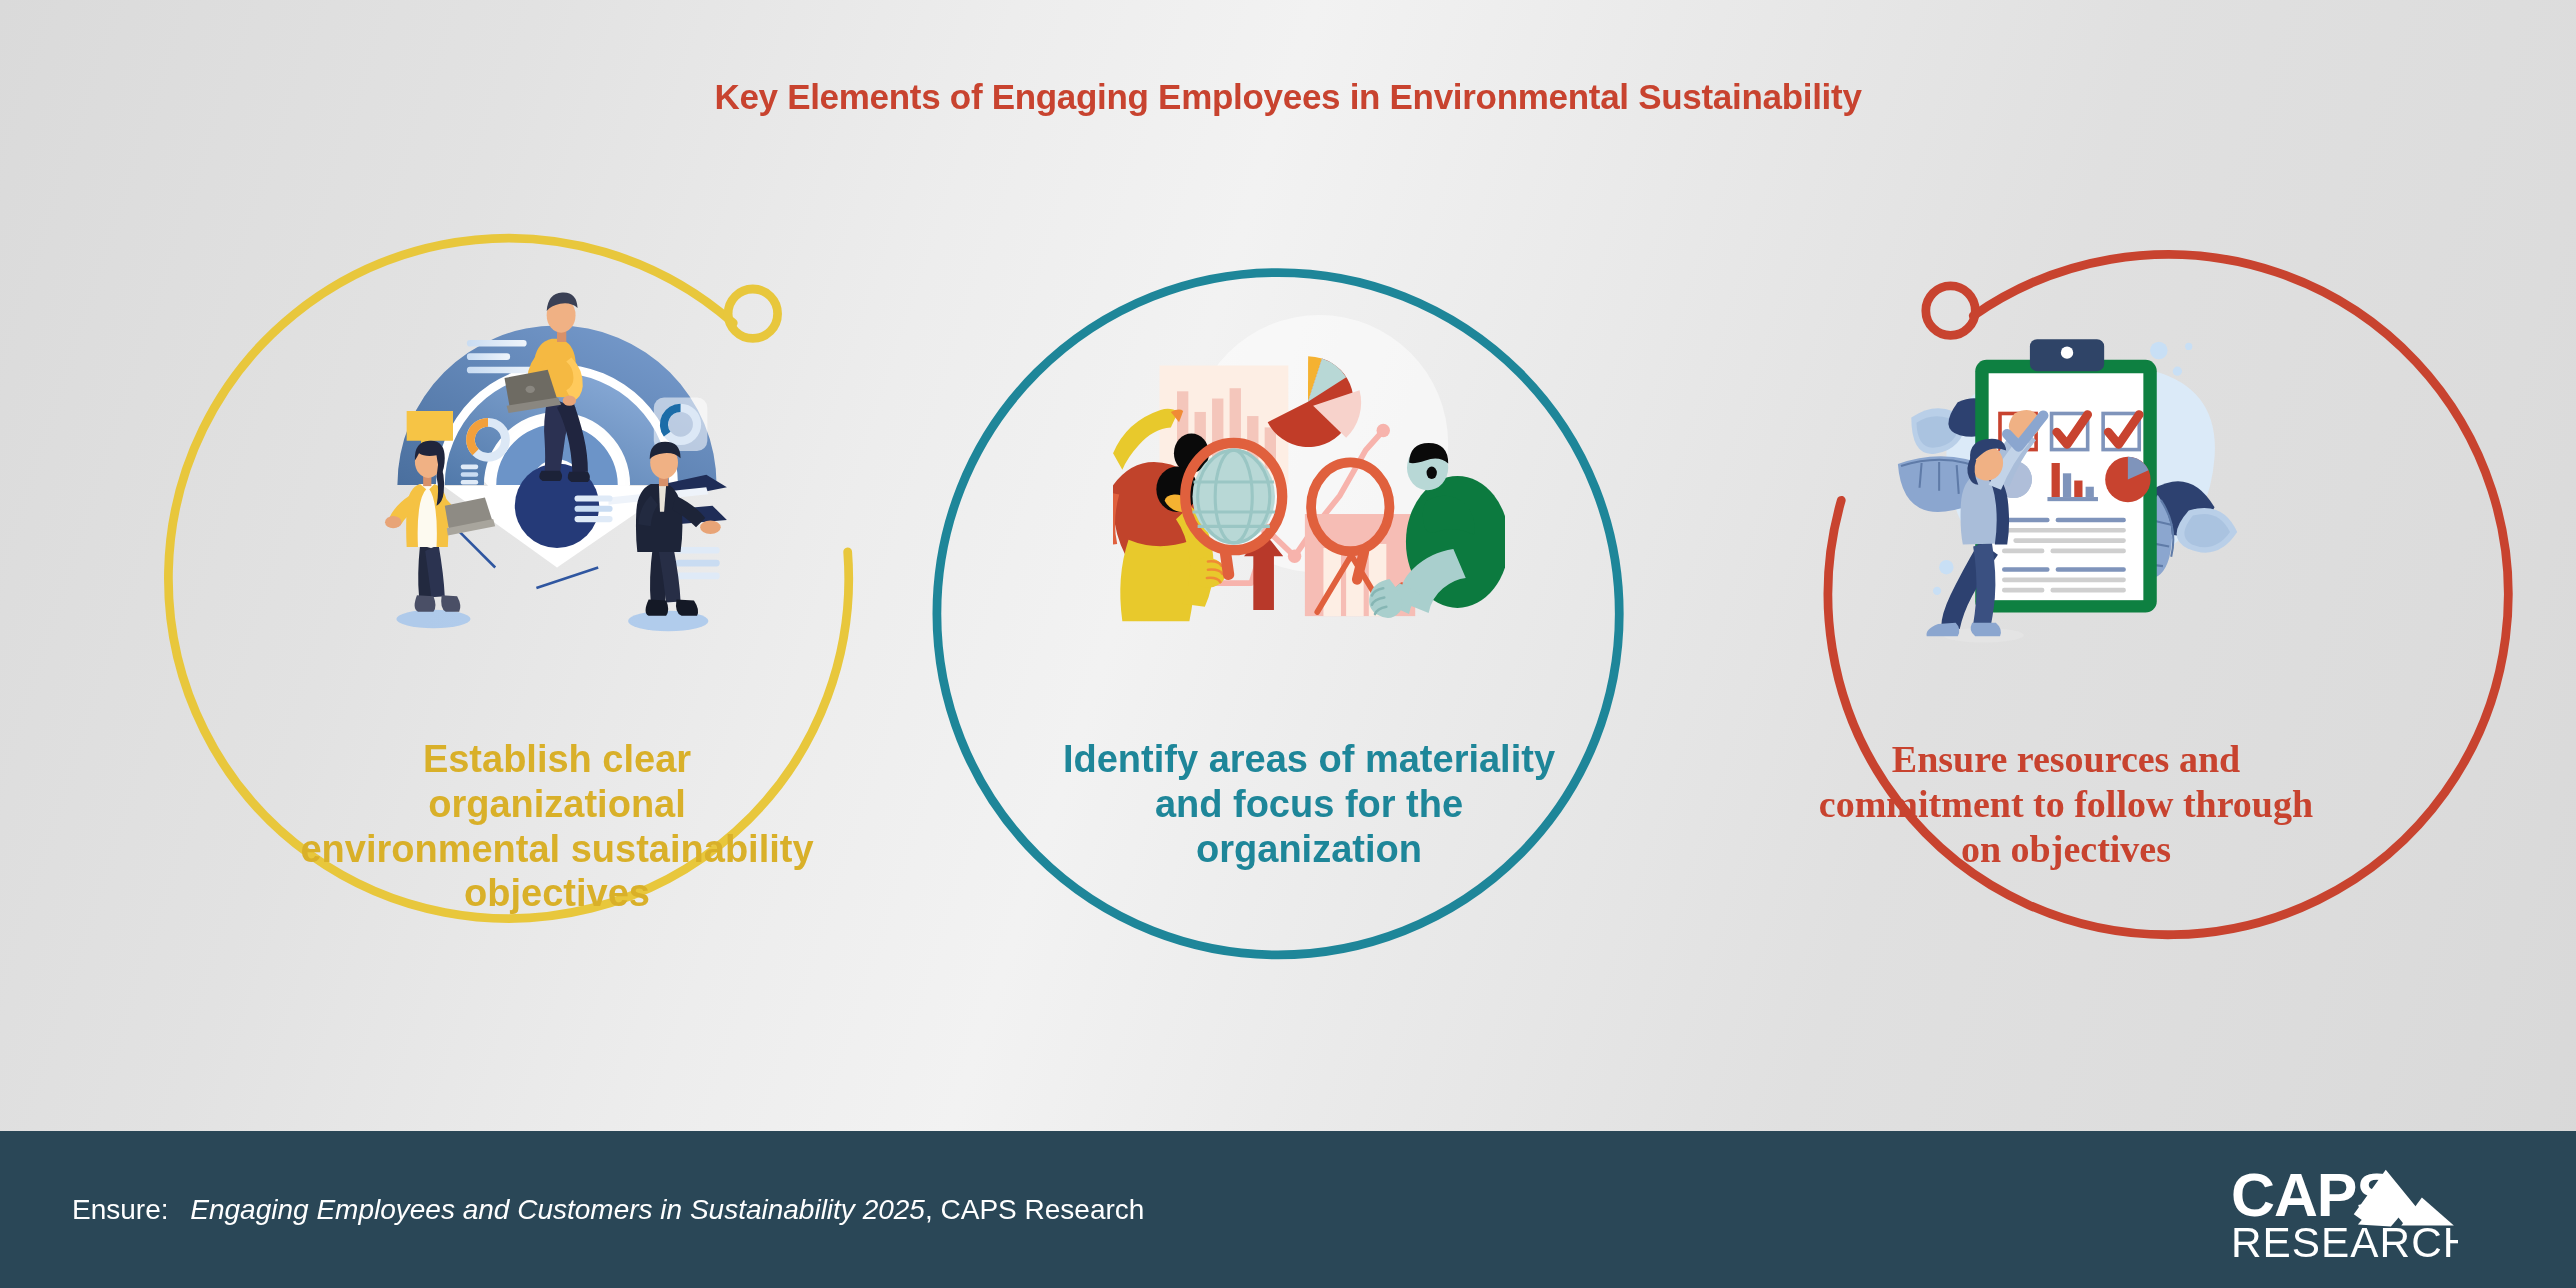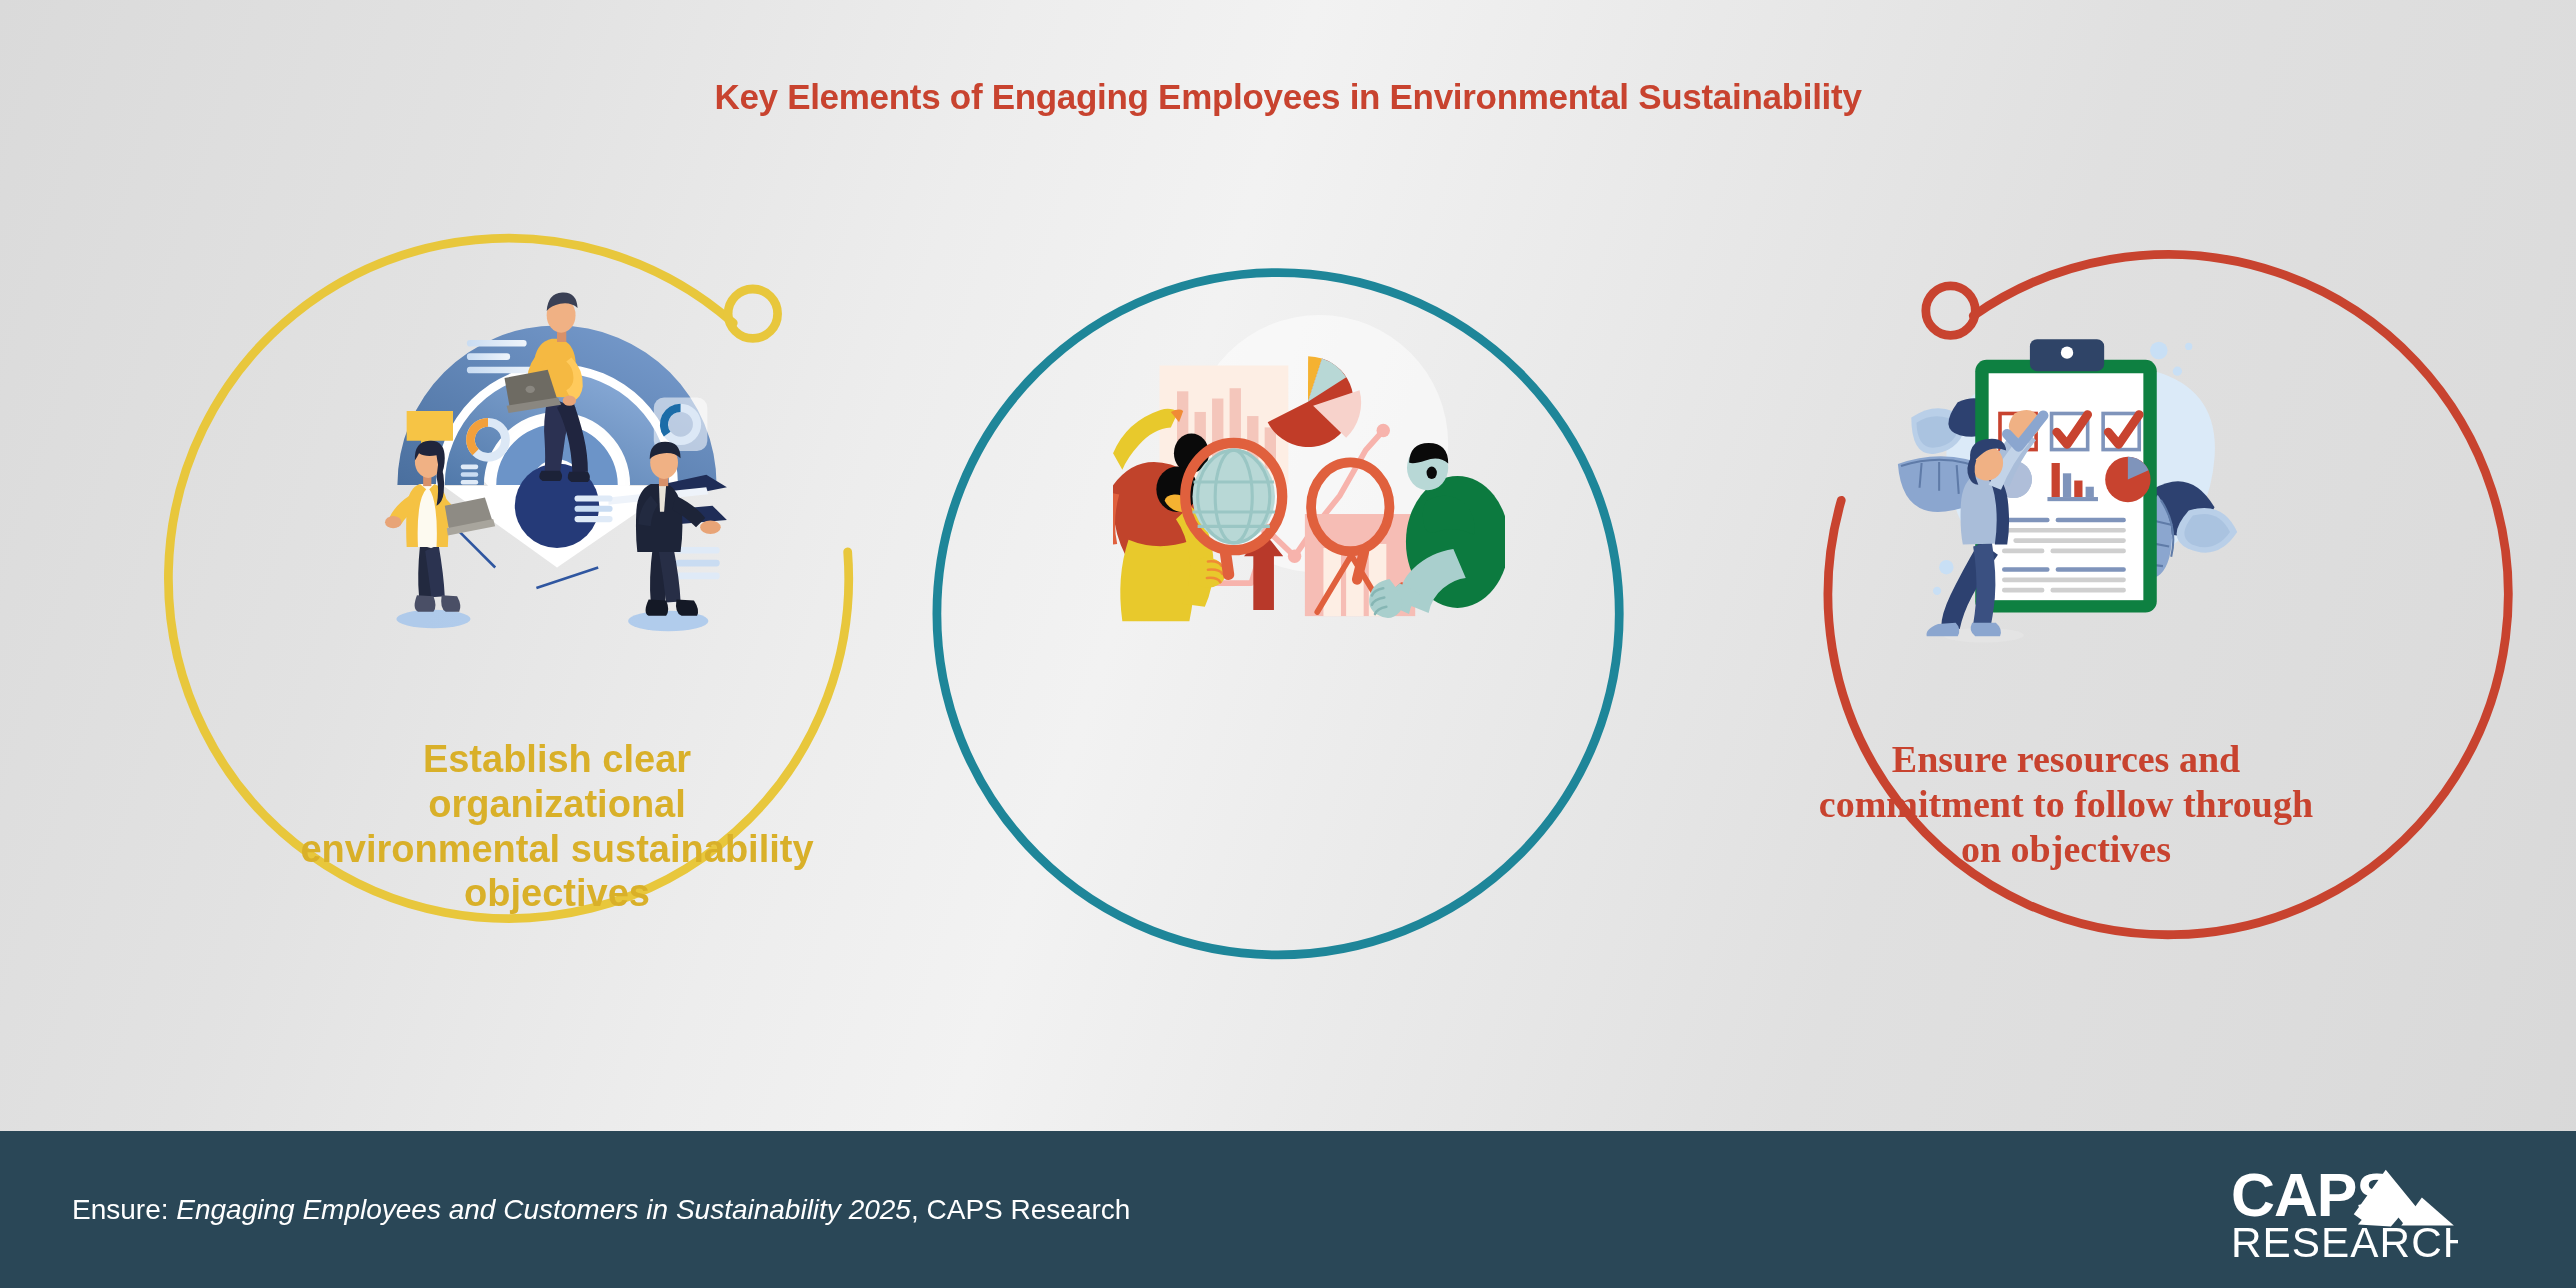--- a/index.html
+++ b/index.html
@@ -56,21 +56,21 @@
   
   #footer {
     position:absolute; left:0; right:0; top:1131px; height:157px;
     background:#2a4757;
   }
   #source {
     position:absolute; left:72px; top:50%;
     transform:translateY(-50%);
     color:#ffffff; font-size:28px; white-space:nowrap;
   }
-  #source .ital { font-style:italic; }
+  #source .ital { font-style:italic;margin-left:14px; }
   #logo {
     position:absolute; right:118px; top:50%;
     transform:translateY(-50%);
     width:227px;
   }
 </style>
 </head>
 <body>
 
 <div id="stage">
@@ -309,20 +309,21 @@
         <path d="M536 512 q-32 6 -38 32 q-6 26 16 38 q24 14 42 -6 q16 -20 -20 -64 z" fill="#a9cfcd"></path>
         <path d="M524 530 q-18 4 -22 14 M526 548 q-20 4 -24 14 M530 566 q-18 4 -22 14" stroke="#86b6b4" stroke-width="5" fill="none" stroke-linecap="round"></path>
       </g>
 
       <g>
         <ellipse cx="460" cy="372" rx="76" ry="86" fill="none" stroke="#e0603d" stroke-width="19"></ellipse>
         <rect x="470" y="448" width="20" height="76" rx="10" fill="#e0603d" transform="rotate(14 480 486)"></rect>
       </g>
     </svg>
 
+    <div class="cap" id="cap1">Identify areas of materiality and focus for the organization</div>
   </div>
 
   <div class="panel" id="panel2">
 
     <svg class="ringsvg" viewBox="0 0 1560 1560">
       <path d="M 600 182
                A 660 660 0 1 1 344 540" fill="none" stroke="#c8432f" stroke-width="17" stroke-linecap="round"></path>
       <circle cx="556" cy="172" r="48" fill="none" stroke="#c8432f" stroke-width="17"></circle>
     </svg>
 

